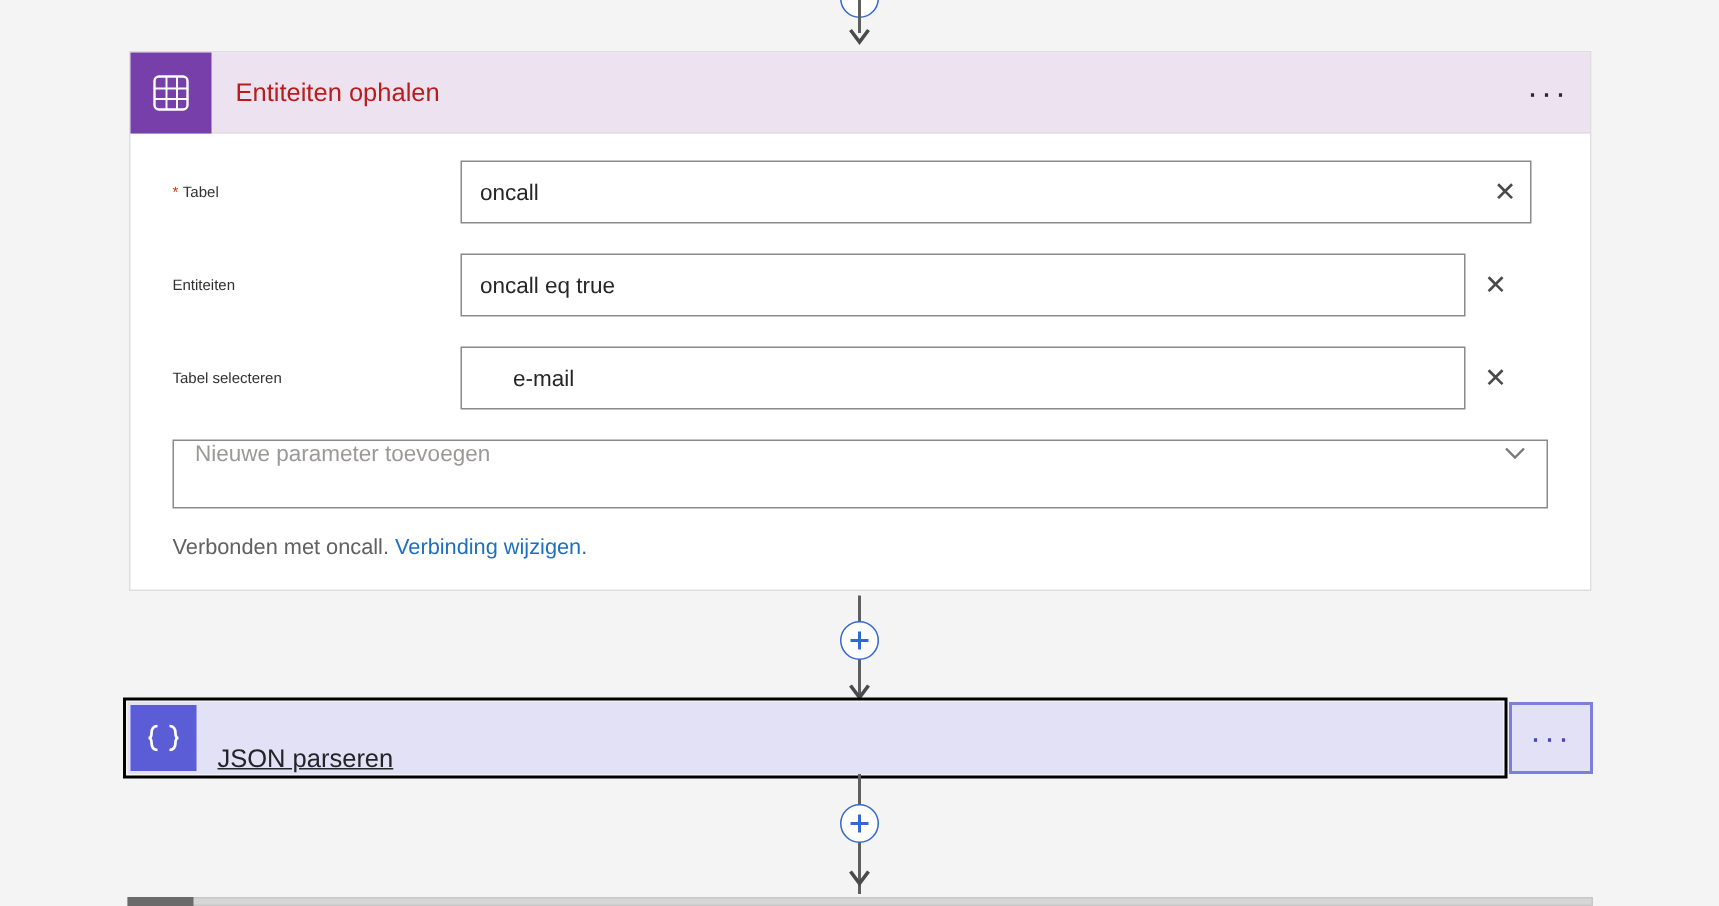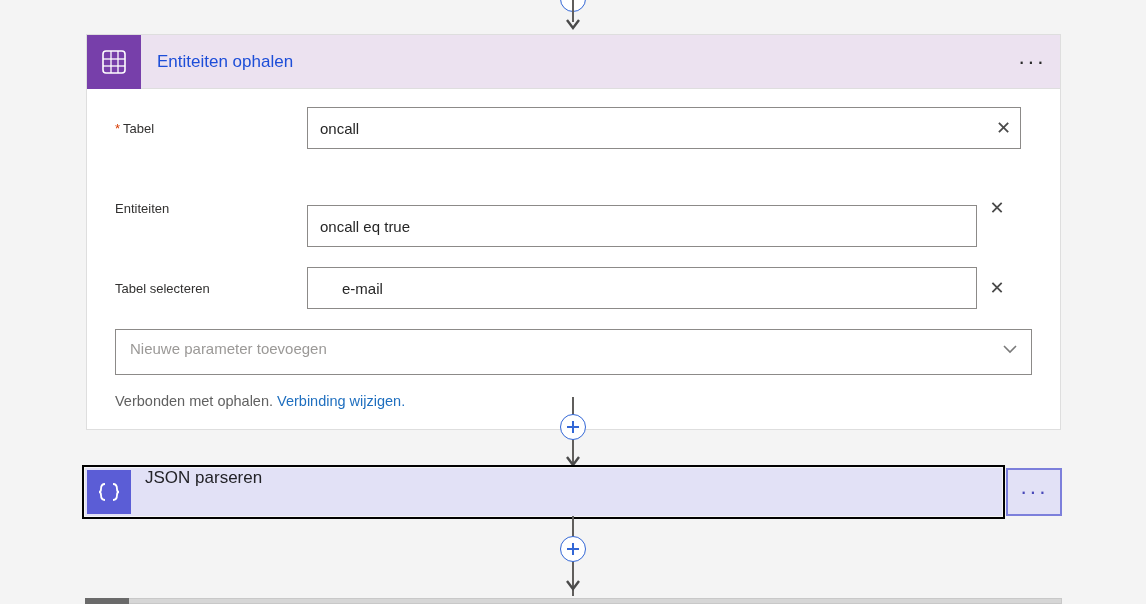--- a/index.html
+++ b/index.html
@@ -44,32 +44,32 @@
   }
   .card1-header {
     height: 54px; background: #ece2f0; border-bottom: 1px solid #dedede;
     display: flex; align-items: center;
   }
   .card1-icon {
     width: 54px; height: 54px; background: #773faa;
     display: flex; align-items: center; justify-content: center;
     flex-shrink: 0;
   }
-  .card1-title { margin-left: 16px; font-size: 17px; color: #1d4ed8; }
+  .card1-title { margin-left: 16px; font-size: 17px; color: #b91c1c; }
   .card1-dots {
     margin-left: auto; margin-right: 14px;
     font-size: 22px; letter-spacing: 2px;
     color: #292929; cursor: pointer;
   }
 
   .card1-body { padding: 18px 28px 20px 28px; }
 
   .field-row { display: flex; align-items: center; margin-bottom: 20px; }
   .field-label {
-    width: 192px; flex-shrink: 0; font-size: 13px; color: #323130;
+    width: 192px; flex-shrink: 0; font-size: 10px; color: #323130;
   }
   .field-label .req { color: #d83b01; margin-right: 3px; }
   .field-input-wrap {
     flex: 1; display: flex; align-items: center;
   }
   .field-input {
     flex: 1; height: 42px; border: 1px solid #8c8a88;
     padding: 0 12px; font-size: 15px; font-family: inherit;
     color: #262626; outline: none; background: #fff;
   }
@@ -81,40 +81,40 @@
   .clear-inside-input {
     position: relative;
   }
   .clear-inside-input .x-inside {
     position: absolute; right: 10px; top: 50%; transform: translateY(-50%);
     color: #4a4a4a; font-size: 18px; cursor: pointer;
   }
 
   .add-param {
     width: 100%; height: 46px; border: 1px solid #8c8a88;
-    padding: 17px 14px; font-size: 15px; color: #9b9997;
-    display: flex; align-items: flex-end; justify-content: space-between;
+    padding: 0 14px; font-size: 15px; color: #9b9997;
+    display: flex; align-items: flex-start; justify-content: space-between;
     cursor: pointer; margin-top: 2px;
   }
   .chevron-down { color: #6b6b6b; font-size: 14px; }
 
   .conn-text {
     margin-top: 18px; font-size: 14.5px; color: #616161;
   }
   .conn-link { color: #1f6fbf; cursor: pointer; margin-top: 16px; }
 
   
   .card2 {
     position: absolute; left: 85px; top: 468px; width: 977px;
     height: 48px; display: flex;
   }
   .card2-main {
     flex: 1; background: #e2e1f6;
-    display: flex; align-items: flex-start;
-    outline: 2.5px solid #000; outline-offset: 1px;
+    display: flex; align-items: flex-end;
+    outline: 2.5px solid #000; outline-offset: 1px; text-decoration: underline;
   }
   .card2-icon {
     width: 44px; height: 44px; background: #5b5dd6;
     display: flex; align-items: center; justify-content: center;
     margin: 2px 0 2px 2px;
   }
   .card2-title { margin-left: 14px; font-size: 17px; color: #232328; }
   .card2-dots {
     width: 56px; background: #e2e1f6;
     border: 2px solid #7c7fdb;
@@ -179,21 +179,21 @@
         </div>
         <div class="field-input-wrap clear-inside-input" style="max-width:714px;">
           <input class="field-input" style="padding-right: 38px;" value="oncall">
           <span class="x-inside x-thin"></span>
         </div>
       </div>
 
       <div class="field-row">
         <div class="field-label">Entiteiten</div>
         <div class="field-input-wrap">
-          <input class="field-input" style="max-width: 670px; margin-top: 36px;" value="oncall eq true">
+          <input class="field-input" style="max-width: 670px;" value="oncall eq true">
           <span class="inline-clear x-thin"></span>
         </div>
       </div>
 
       <div class="field-row">
         <div class="field-label">Tabel selecteren</div>
         <div class="field-input-wrap">
           <input class="field-input" style="max-width: 670px; padding-left: 34px;" value="e-mail">
           <span class="inline-clear x-thin"></span>
         </div>
@@ -202,21 +202,21 @@
       <div class="add-param">
         <span>Nieuwe parameter toevoegen</span>
         <span class="chevron-down">
           <svg width="14" height="10">
               <path d="M1 2 L7 8 L13 2" fill="none" stroke="#7a7a7a" stroke-width="1.6"></path>
             </svg>
         </span>
       </div>
 
       <div class="conn-text">
-        <span>Verbonden met ophalen. </span><span class="conn-link">Verbinding wijzigen.</span>
+        <span>Verbonden met oncall. </span><span class="conn-link">Verbinding wijzigen.</span>
       </div>
 
     </div>
   </div>
 
   <div class="arrow-line" style="top:397px; height:68px;"></div>
   <div class="plus-btn" style="top:414px;">
     <svg width="14" height="14">
         <line x1="7" y1="1" x2="7" y2="13"></line>
         <line x1="1" y1="7" x2="13" y2="7"></line>

